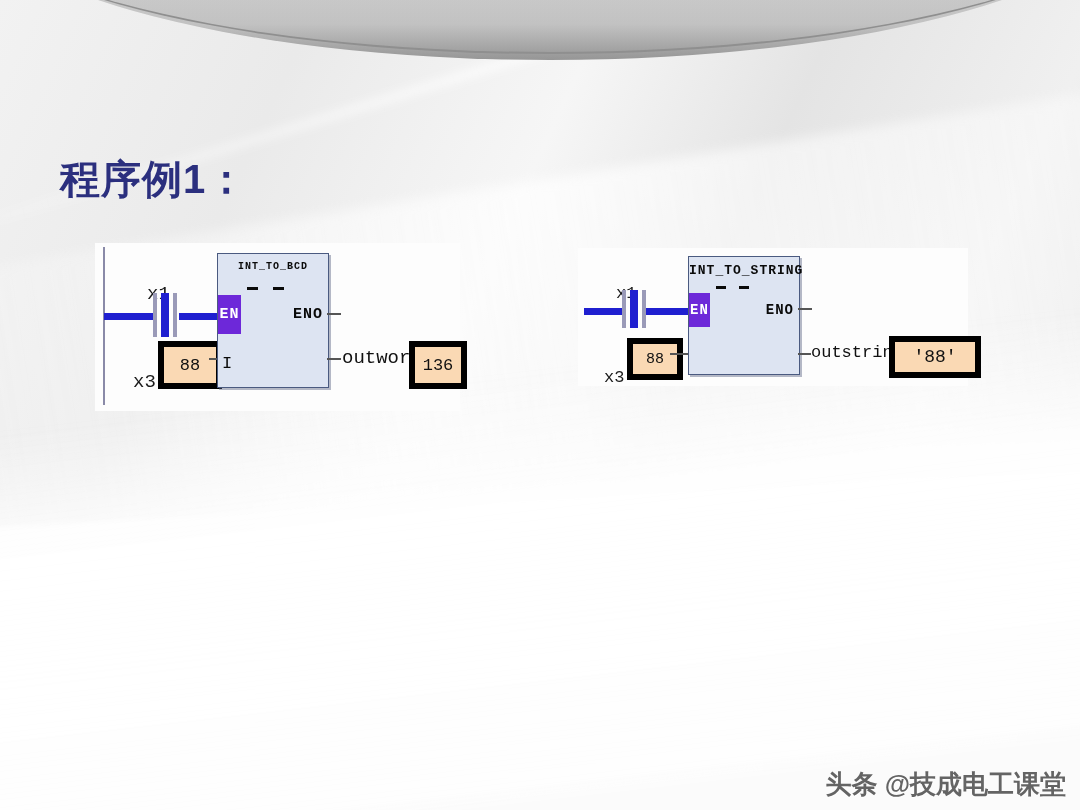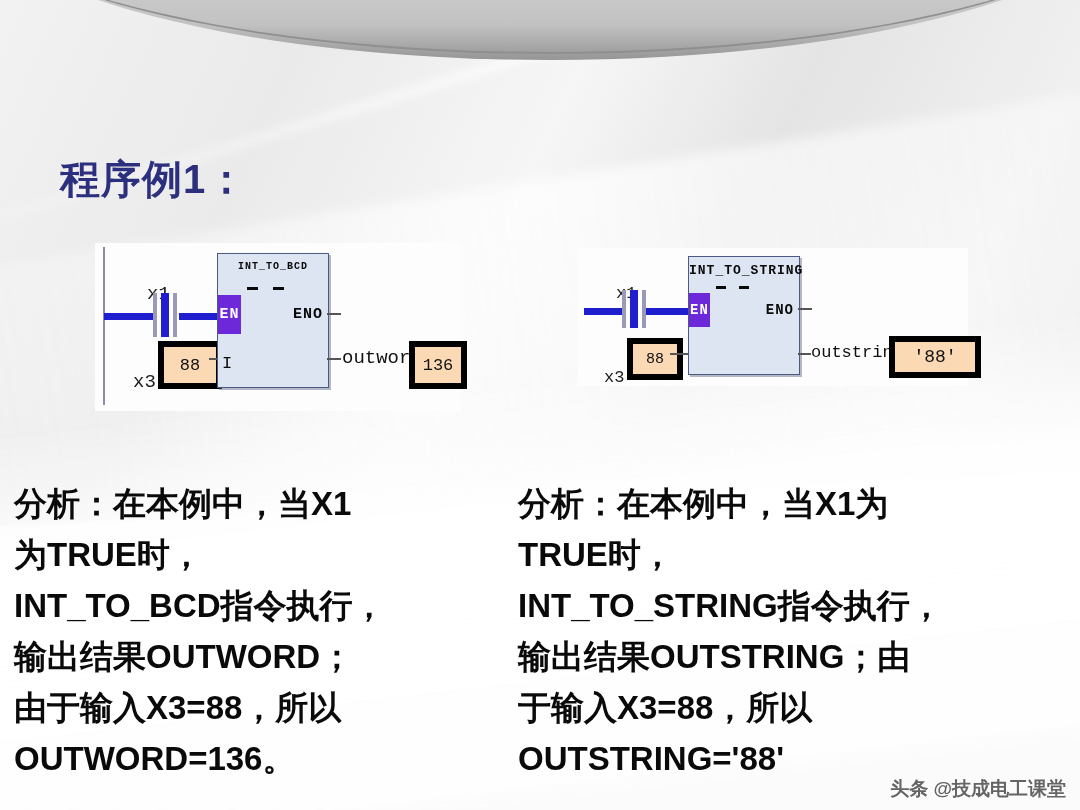--- a/index.html
+++ b/index.html
@@ -145,21 +145,21 @@
     line-height:51px;
     white-space:pre-wrap;
     letter-spacing:0px;
   }
   #analysis-1{left:14px;top:478px;width:490px;}
   #analysis-2{left:518px;top:478px;width:548px;}
 
   
   #watermark{
     position:absolute;right:14px;bottom:8px;
-    font-size:19px;font-weight:bold;
+    font-size:26px;font-weight:bold;
     color:#4a4a4a;opacity:.85;white-space:nowrap;
     text-shadow:0 1px 0 rgba(255,255,255,.8);
   }
 </style>
 </head>
 <body>
 
 <div id="stage">
 
   <div class="bg-base"></div>
@@ -247,29 +247,17 @@
       <div class="o-text" style="right:-14px;top:90px;font-size:15px;opacity:0;">O</div>
     </div>
 
     <div class="wire-thin" style="left:220px;top:60px;width:14px;"></div>
 
     <div class="wire-thin" style="left:220px;top:105px;width:13px;"></div>
     <div class="out-label" style="left:233px;top:95px;font-size:17px;">outstring</div>
     <div class="valbox" style="left:311px;top:88px;width:80px;height:30px;font-size:18px;">'88'</div>
   </div>
 
-  <div class="analysis" id="analysis-1">分析：在本例中，当X1
-为TRUE时，
-INT_TO_BCD指令执行，
-输出结果OUTWORD；
-由于输入X3=88，所以
-OUTWORD=136。</div>
-
-  <div class="analysis" id="analysis-2">分析：在本例中，当X1为
-TRUE时，
-INT_TO_STRING指令执行，
-输出结果OUTSTRING；由
-于输入X3=88，所以
-OUTSTRING='88'</div>
+
 
   <div id="watermark">头条 @技成电工课堂</div>
 
 </div>
 
 </body></html>

